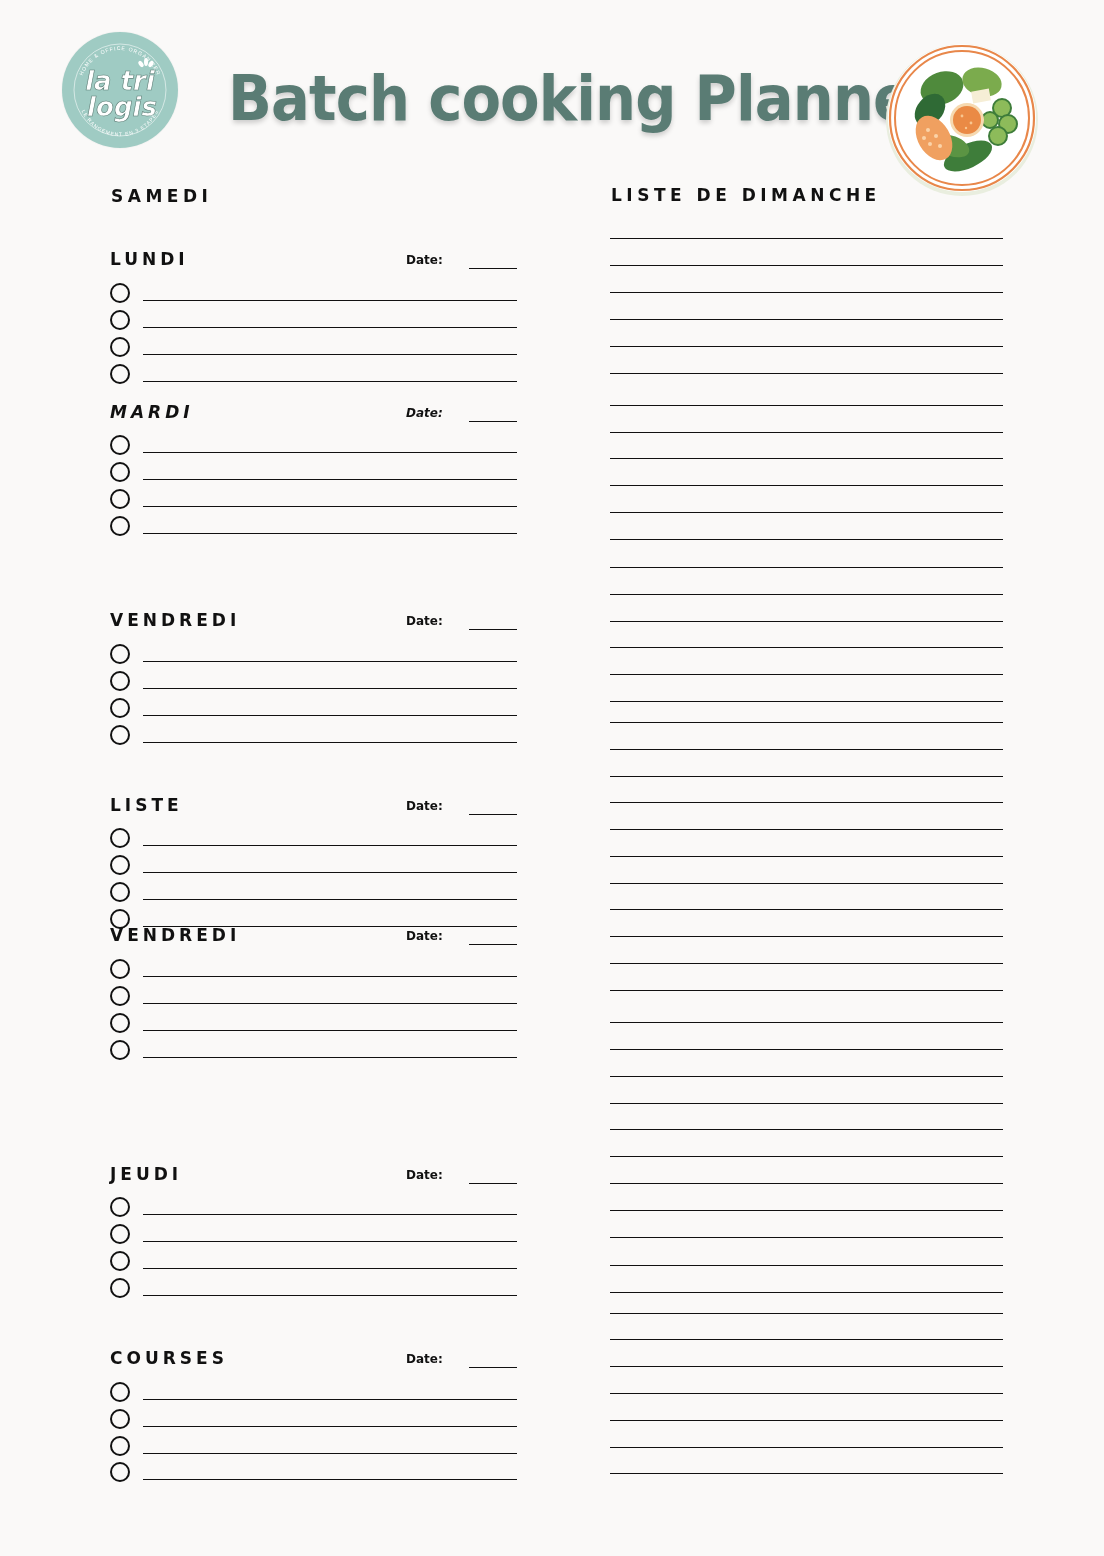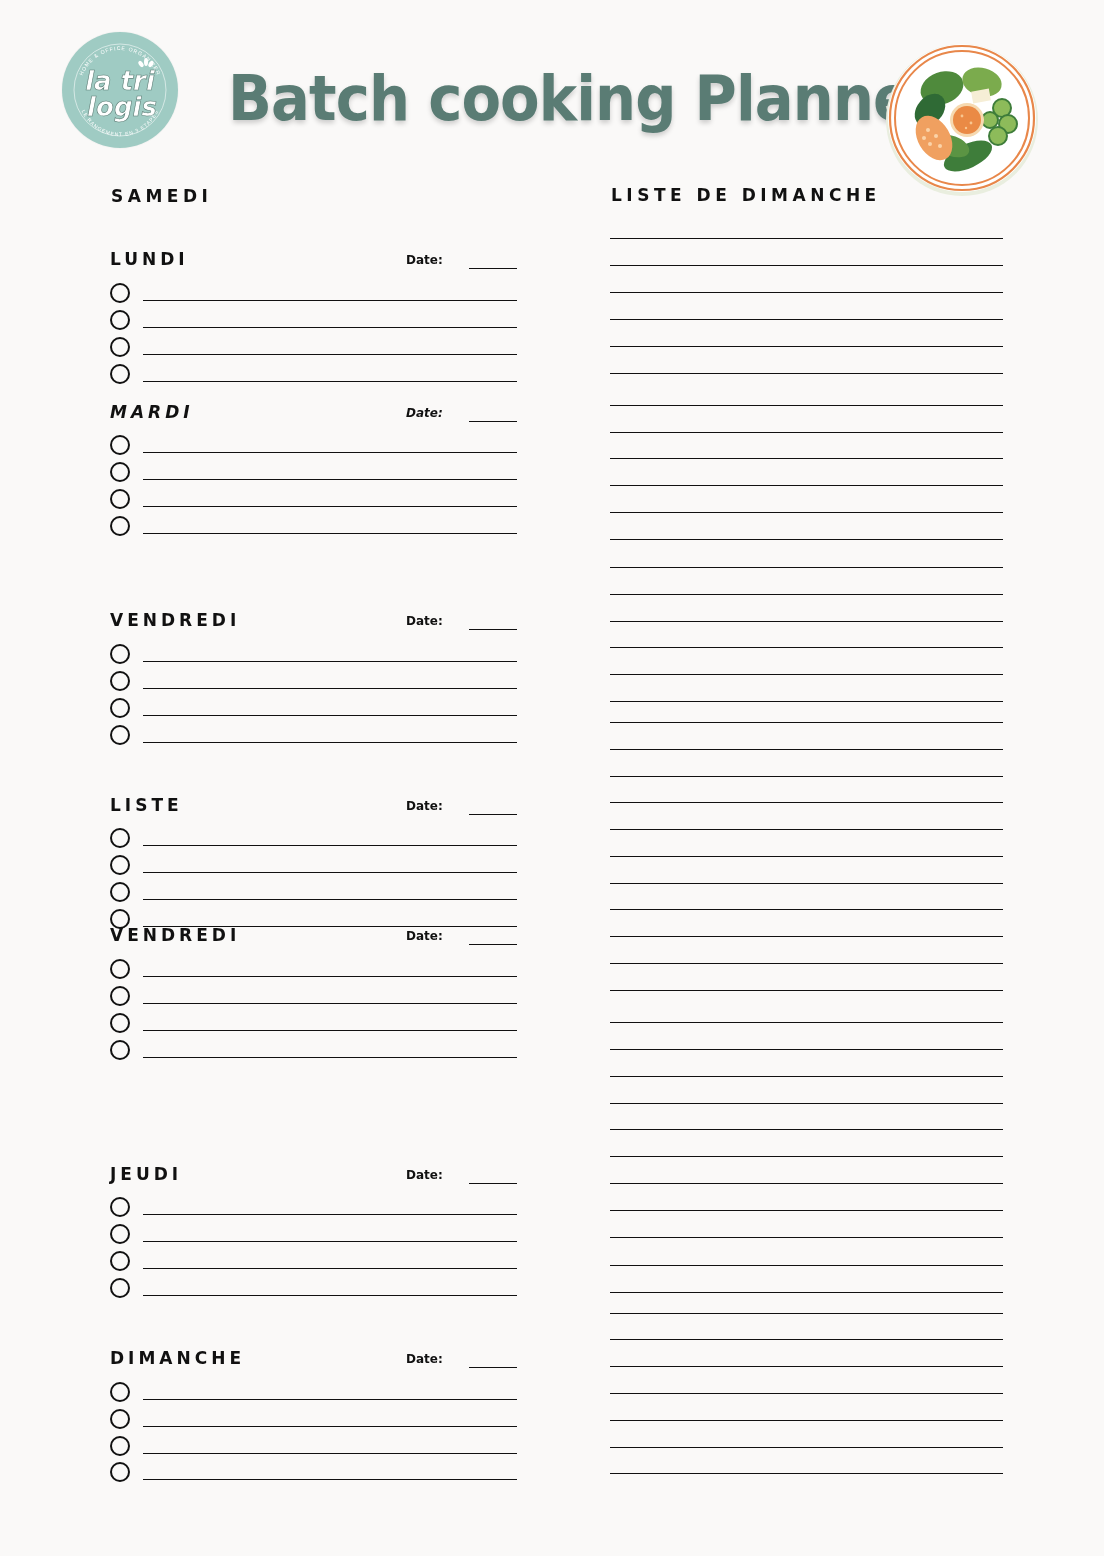--- a/index.html
+++ b/index.html
@@ -238,21 +238,21 @@
         <div class="checkbox"></div>
         <div class="row-line"></div>
       </div>
     <div class="row" style="top:102px;">
         <div class="checkbox"></div>
         <div class="row-line"></div>
       </div>
   </div>
 
   <div class="day" style="top:1358px;">
-    <div class="day-name">DIMANCHE</div>
+    <div class="day-name">COURSES</div>
     <div class="date-label">Date:</div>
     <div class="date-line"></div>
     <div class="row" style="top:22px;">
         <div class="checkbox"></div>
         <div class="row-line"></div>
       </div>
     <div class="row" style="top:49px;">
         <div class="checkbox"></div>
         <div class="row-line"></div>
       </div>

